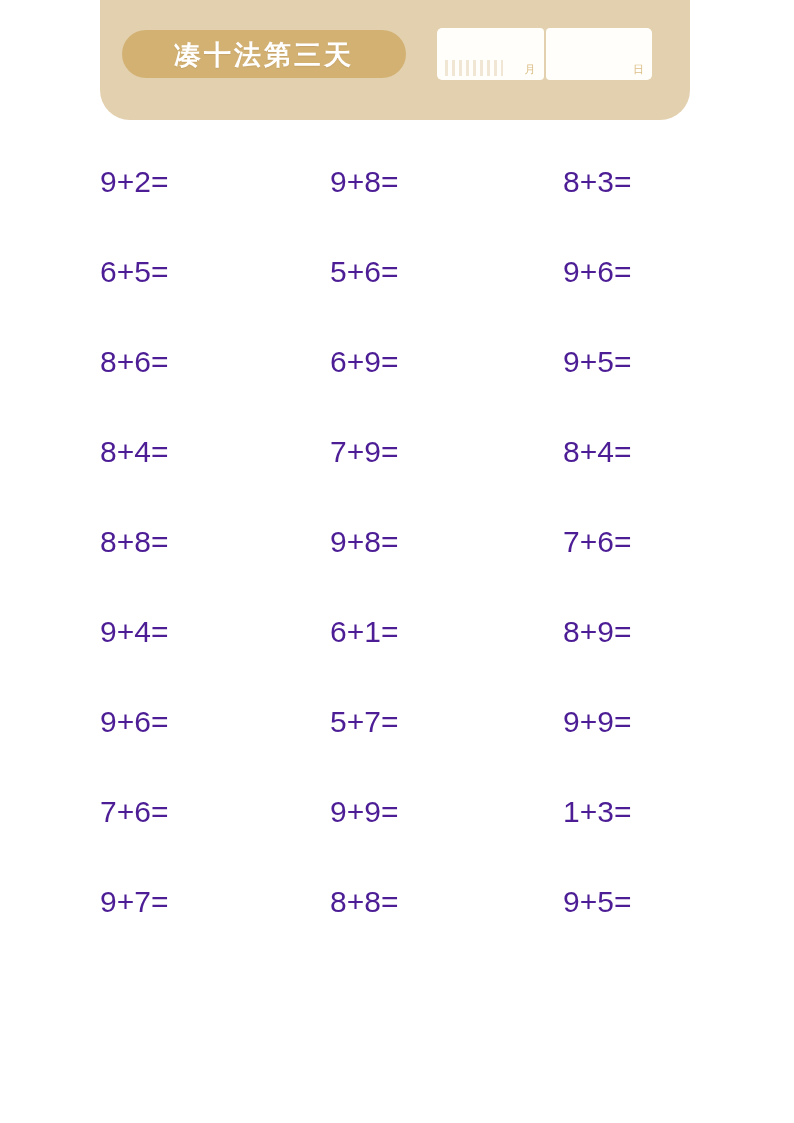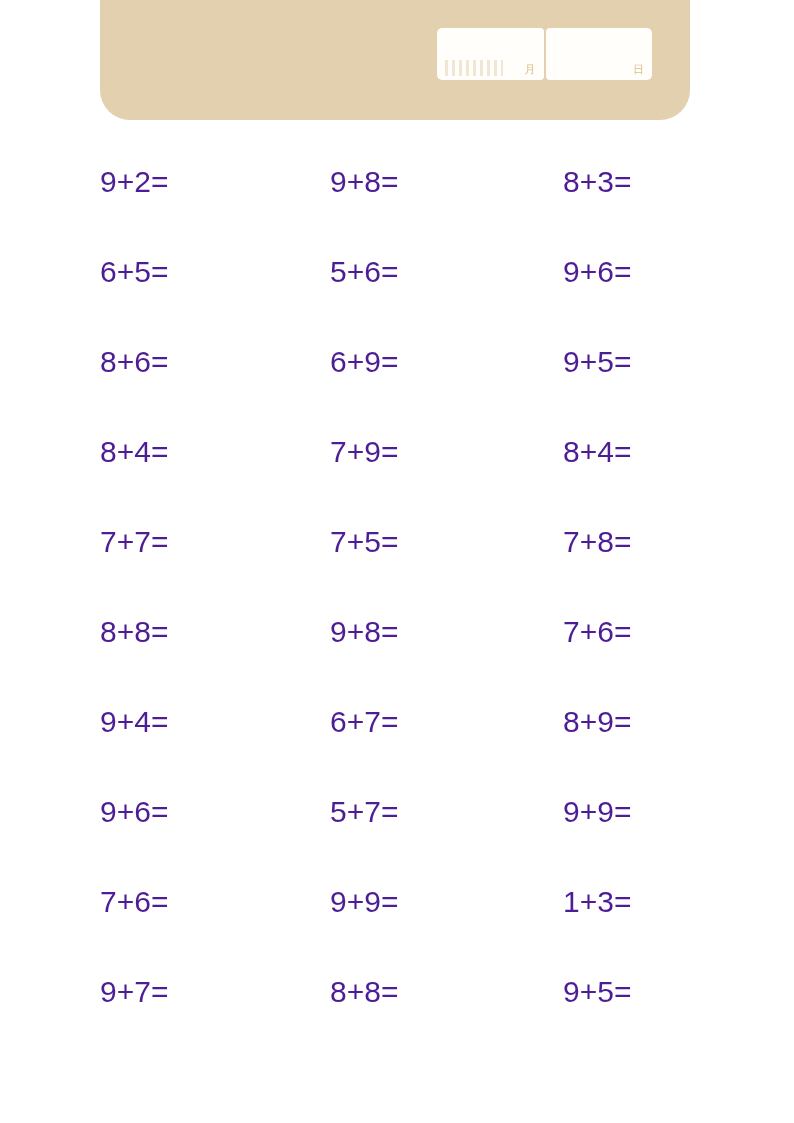--- a/index.html
+++ b/index.html
@@ -118,20 +118,23 @@
   }
   .problem.col-0 { left: 100px; }
   .problem.col-1 { left: 330px; text-align: right; }
   .problem.col-2 { left: 563px; }
 </style>
 </head>
 <body>
 
 <div class="header-banner">
 
+  <div class="title-pill">
+    <span class="title-text">凑十法第三天</span>
+  </div>
 
   <div class="date-group">
 
     <div class="date-box month">
       <span class="faint-lines"></span>
       <span class="unit">月</span>
     </div>
 
     <div class="date-box day">
       <span class="unit">日</span>
@@ -155,32 +158,27 @@
       <span class="problem col-0">8+6=</span>
       <span class="problem col-1">6+9=</span>
       <span class="problem col-2">9+5=</span>
     </div>
     <div class="problem-row">
       <span class="problem col-0">8+4=</span>
       <span class="problem col-1">7+9=</span>
       <span class="problem col-2">8+4=</span>
     </div>
     <div class="problem-row">
-      <span class="problem col-0">7+7=</span>
-      <span class="problem col-1">7+5=</span>
-      <span class="problem col-2">7+8=</span>
-    </div>
-    <div class="problem-row">
       <span class="problem col-0">8+8=</span>
       <span class="problem col-1">9+8=</span>
       <span class="problem col-2">7+6=</span>
     </div>
     <div class="problem-row">
       <span class="problem col-0">9+4=</span>
-      <span class="problem col-1">6+7=</span>
+      <span class="problem col-1">6+1=</span>
       <span class="problem col-2">8+9=</span>
     </div>
     <div class="problem-row">
       <span class="problem col-0">9+6=</span>
       <span class="problem col-1">5+7=</span>
       <span class="problem col-2">9+9=</span>
     </div>
     <div class="problem-row">
       <span class="problem col-0">7+6=</span>
       <span class="problem col-1">9+9=</span>

